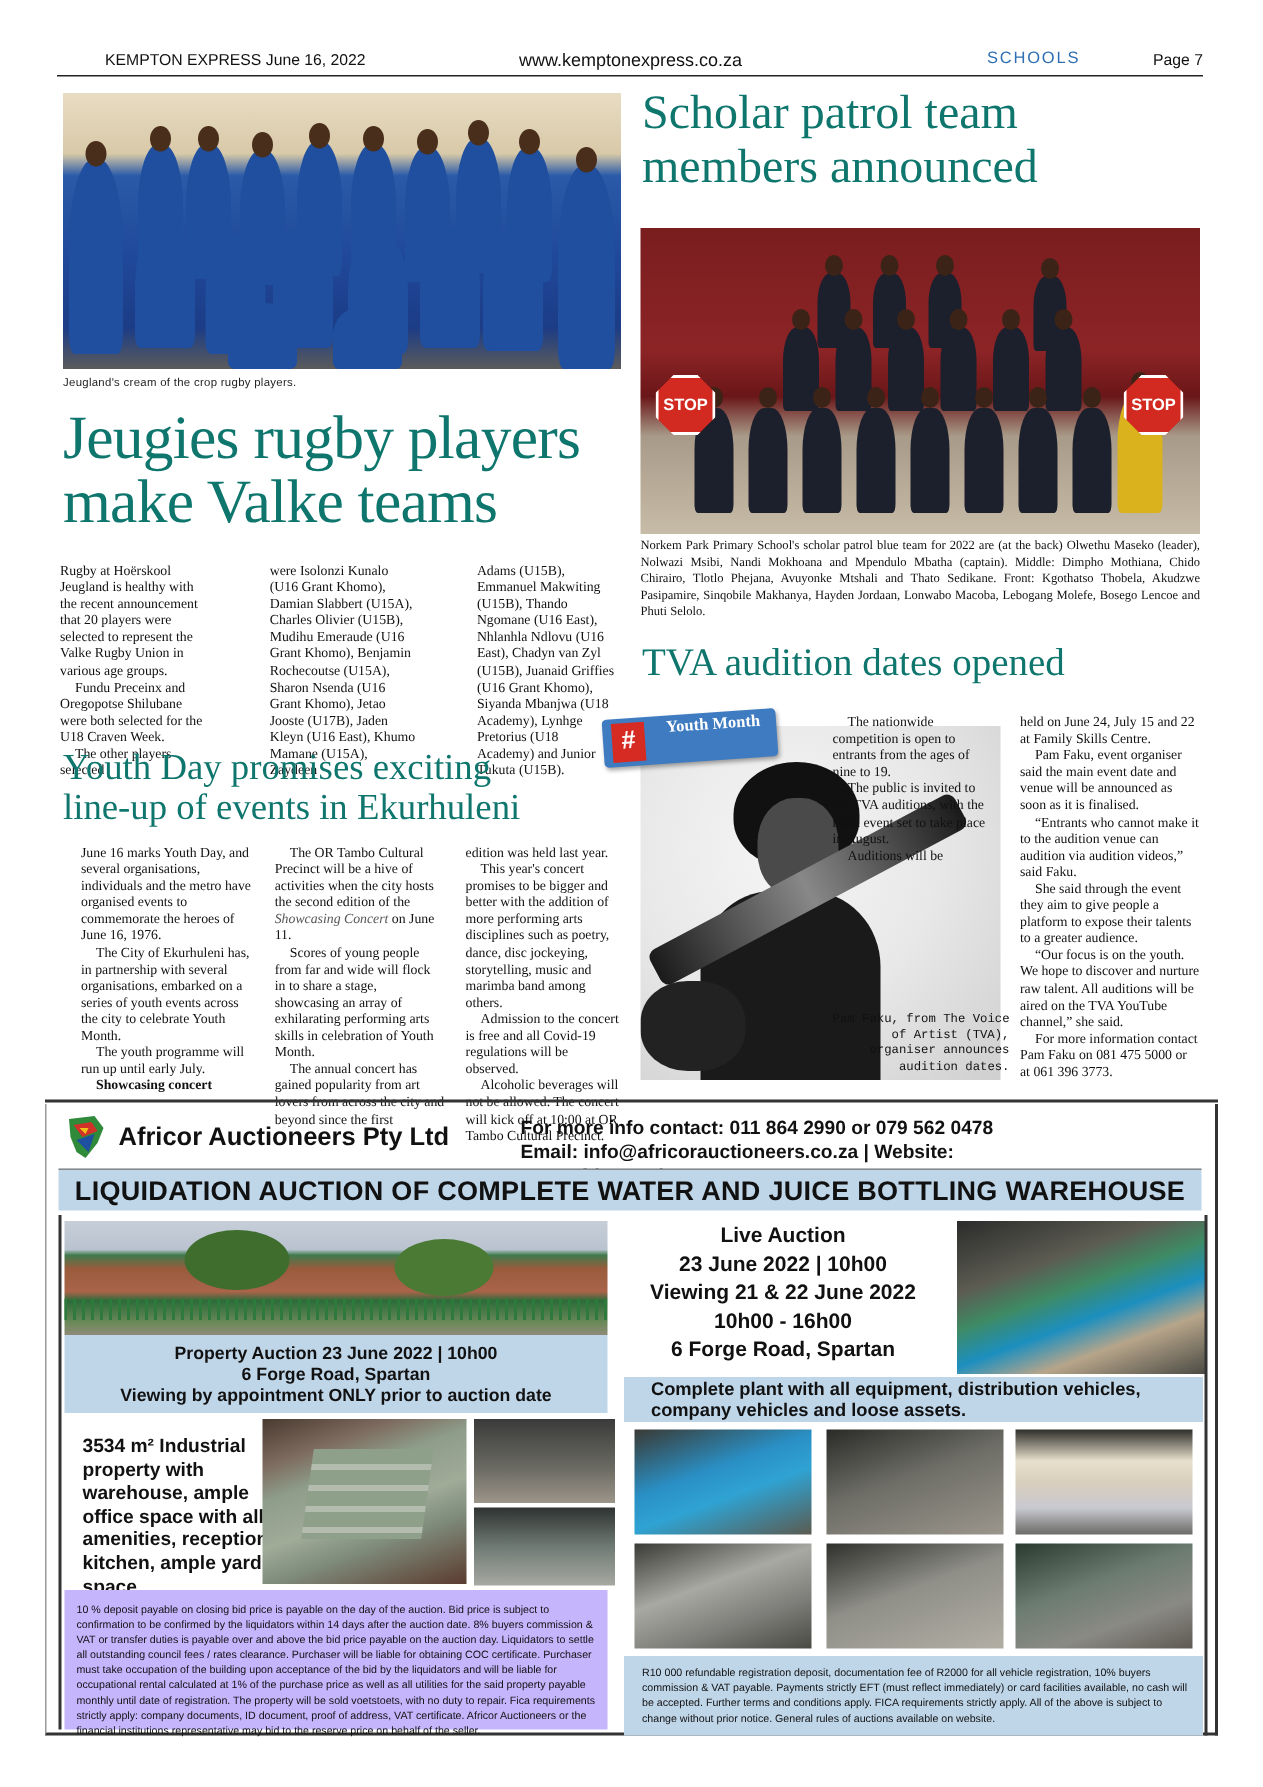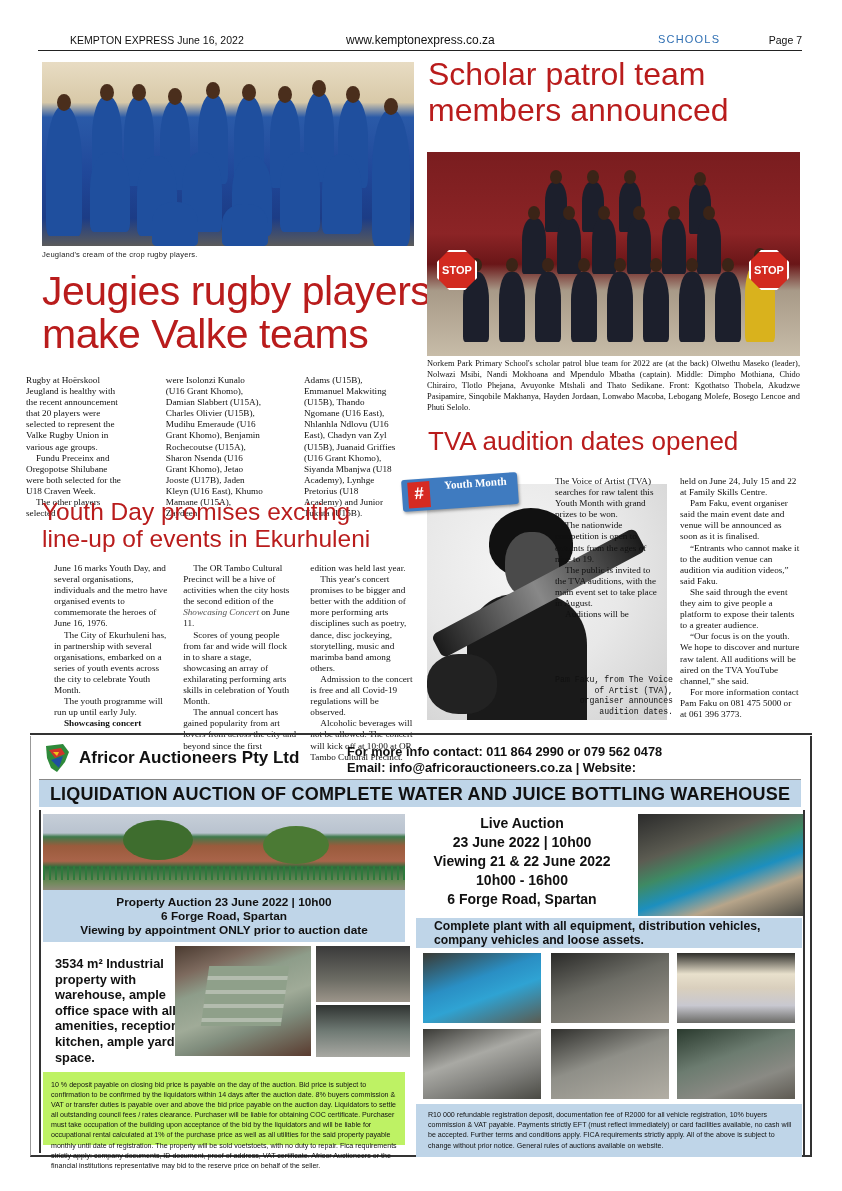--- a/index.html
+++ b/index.html
@@ -17,21 +17,21 @@
   
   .photo { position: absolute; overflow: hidden; }
   .rugby-photo { left: 42px; top: 62px; width: 372px; height: 184px;
     background:
       linear-gradient(180deg, #e8dcc3 0%, #d8c9a8 22%, #2a5aa8 30%, #20489a 60%, #1c3c86 85%, #5b5b5b 100%); }
   .rugby-photo .fig { position: absolute; border-radius: 45% 45% 10% 10%; background: #1f4f9e; }
   .rugby-photo .head { position: absolute; width: 14px; height: 17px; border-radius: 50%; background: #4a2e1c; }
 
   .caption-sm { position: absolute; font-family: "Liberation Sans", sans-serif; font-size: 7.6px; color: #222; letter-spacing: 0.2px; }
 
-  .headline { position: absolute; font-family: Liberation Sans, sans-serif; font-weight: normal; color: #b91c1c; line-height: 1.06; }
+  .headline { position: absolute; font-family: Liberation Serif, serif; font-weight: normal; color: #0f766e; line-height: 1.06; }
 
   .cols { position: absolute; display: flex; }
   .col { font-size: 9.2px; line-height: 11.1px; text-align: left; color: #111; }
   .col p { text-indent: 10px; }
   .col p.first { text-indent: 0; }
   .col em { font-style: italic; color: #555; }
   .col b { font-weight: bold; }
 
   .patrol-photo { left: 427px; top: 152px; width: 373px; height: 204px;
     background:
@@ -60,21 +60,21 @@
 
   .left-panel { position: absolute; left: 8px; top: 74px; width: 370px; height: 343px; border-left: 2px solid #333; }
   .building-photo { position: absolute; left: 2px; top: 4px; width: 362px; height: 76px;
     background: linear-gradient(180deg, #c6ced8 0%, #b9c3cf 25%, #3f7a4c 30%, #9a5b3c 42%, #a9644a 62%, #2c6b3a 70%, #6e8a5a 90%, #8f8a7a 100%); }
   .prop-box { position: absolute; left: 2px; top: 80px; width: 362px; height: 52px; background: #bfd5e8; font-size: 11.8px; font-weight: bold; text-align: center; line-height: 14px; padding-top: 5px; color: #111; }
   .prop-features { position: absolute; left: 14px; top: 146px; width: 130px; font-size: 12.8px; font-weight: bold; line-height: 15.6px; color: #111; }
   .aerial { position: absolute; left: 134px; top: 136px; width: 136px; height: 110px;
     background: linear-gradient(160deg, #4a3a30 0%, #7d6a5e 20%, #8e9d8a 35%, #a0ab98 55%, #7f8c7c 70%, #5a3b2f 100%); }
   .warehouse1 { position: absolute; left: 275px; top: 136px; width: 94px; height: 56px; background: linear-gradient(180deg, #3a3a3a, #6c6c64 60%, #9c958a); }
   .warehouse2 { position: absolute; left: 275px; top: 195px; width: 94px; height: 52px; background: linear-gradient(180deg, #2f3331, #6f7a74 50%, #a8a8a2); }
-  .terms-left { position: absolute; left: 2px; top: 262px; width: 362px; height: 73px; background: #bef264; font-size: 7.1px; line-height: 10.1px; padding: 8px 8px 0 8px; color: #111; }
+  .terms-left { position: absolute; left: 2px; top: 250px; width: 362px; height: 93px; background: #c4b5fd; font-size: 7.1px; line-height: 10.1px; padding: 8px 8px 0 8px; color: #111; }
 
   .live-box { position: absolute; left: 385px; top: 72px; width: 212px; height: 108px; font-size: 14px; font-weight: bold; text-align: center; line-height: 19px; padding-top: 6px; color: #111; }
   .conveyor { position: absolute; left: 607px; top: 78px; width: 166px; height: 102px; background: linear-gradient(160deg, #2b2b2b 0%, #5c5c52 30%, #3e8a64 45%, #1c8fbf 60%, #b7a58a 75%, #4a4a44 100%); }
   .plant-box { position: absolute; left: 385px; top: 182px; width: 386px; height: 30px; background: #bfd5e8; font-size: 12.2px; font-weight: bold; line-height: 14px; padding: 1px 0 0 18px; color: #111; }
   .plant-photos { position: absolute; left: 392px; top: 217px; width: 374px; }
   .pp { position: absolute; width: 118px; height: 70px; }
   .terms-right { position: absolute; left: 385px; top: 368px; width: 386px; height: 53px; background: #bfd5e8; font-size: 7.1px; line-height: 10.2px; padding: 6px 8px 0 12px; color: #111; }
   .right-border { position: absolute; left: 772px; top: 74px; width: 2px; height: 347px; background: #333; }
 </style>
 </head>
@@ -118,21 +118,21 @@
   <div class="fig" style="left:110px;top:140px;width:46px;height:44px;"></div>
   <div class="fig" style="left:180px;top:142px;width:46px;height:42px;"></div>
 </div>
 <div class="caption-sm" style="left:42px;top:250px;">Jeugland's cream of the crop rugby players.</div>
 
 <div class="headline" style="left:42px;top:270px;font-size:41px;letter-spacing:-0.5px;">
   <div>Jeugies rugby players</div>
   <div>make Valke teams</div>
 </div>
 
-<div class="cols" style="left:26px;top:375px;width:372px;gap:27px;">
+<div class="cols" style="left:40px;top:375px;width:372px;gap:27px;">
   <div class="col" style="width:120px;margin-right:12px;">
     <p class="first">Rugby at Hoërskool Jeugland is healthy with the recent announcement that 20 players were selected to represent the Valke Rugby Union in various age groups.</p>
     <p>Fundu Preceinx and Oregopotse Shilubane were both selected for the U18 Craven Week.</p>
     <p>The other players selected</p>
   </div>
   <div class="col" style="width:118px;margin-right:12px;">
     <p class="first">were Isolonzi Kunalo (U16 Grant Khomo), Damian Slabbert (U15A), Charles Olivier (U15B), Mudihu Emeraude (U16 Grant Khomo), Benjamin Rochecoutse (U15A), Sharon Nsenda (U16 Grant Khomo), Jetao Jooste (U17B), Jaden Kleyn (U16 East), Khumo Mamane (U15A), Zaydeen</p>
   </div>
   <div class="col" style="width:112px;">
     <p class="first">Adams (U15B), Emmanuel Makwiting (U15B), Thando Ngomane (U16 East), Nhlanhla Ndlovu (U16 East), Chadyn van Zyl (U15B), Juanaid Griffies (U16 Grant Khomo), Siyanda Mbanjwa (U18 Academy), Lynhge Pretorius (U18 Academy) and Junior Tukuta (U15B).</p>
@@ -217,21 +217,20 @@
   <div style="position:absolute;left:78px;top:48px;width:54px;height:66px;border-radius:45%;background:#4a4a4a;"></div>
   <div style="position:absolute;left:40px;top:110px;width:120px;height:126px;border-radius:40% 40% 0 0;background:#1a1a1a;"></div>
   <div style="position:absolute;left:10px;top:150px;width:230px;height:26px;background:linear-gradient(90deg,#1a1a1a,#888,#1a1a1a);transform:rotate(-28deg);transform-origin:left center;border-radius:6px;"></div>
   <div style="position:absolute;left:0;top:170px;width:70px;height:60px;border-radius:45%;background:#222;"></div>
 </div>
 <div class="badge">
   <div class="hash">#</div>
   <div class="txt">Youth Month</div>
 </div>
 <div class="col" style="position:absolute;left:555px;top:476px;width:108px;background:rgba(255,255,255,0.0);">
-  <p class="first">The Voice of Artist (TVA) searches for raw talent this Youth Month with grand prizes to be won.</p>
   <p>The nationwide competition is open to entrants from the ages of nine to 19.</p>
   <p>The public is invited to the TVA auditions, with the main event set to take place in August.</p>
   <p>Auditions will be</p>
 </div>
 <div class="col" style="position:absolute;left:680px;top:476px;width:120px;">
   <p class="first">held on June 24, July 15 and 22 at Family Skills Centre.</p>
   <p>Pam Faku, event organiser said the main event date and venue will be announced as soon as it is finalised.</p>
   <p>“Entrants who cannot make it to the audition venue can audition via audition videos,” said Faku.</p>
   <p>She said through the event they aim to give people a platform to expose their talents to a greater audience.</p>
   <p>“Our focus is on the youth. We hope to discover and nurture raw talent. All auditions will be aired on the TVA YouTube channel,” she said.</p>

